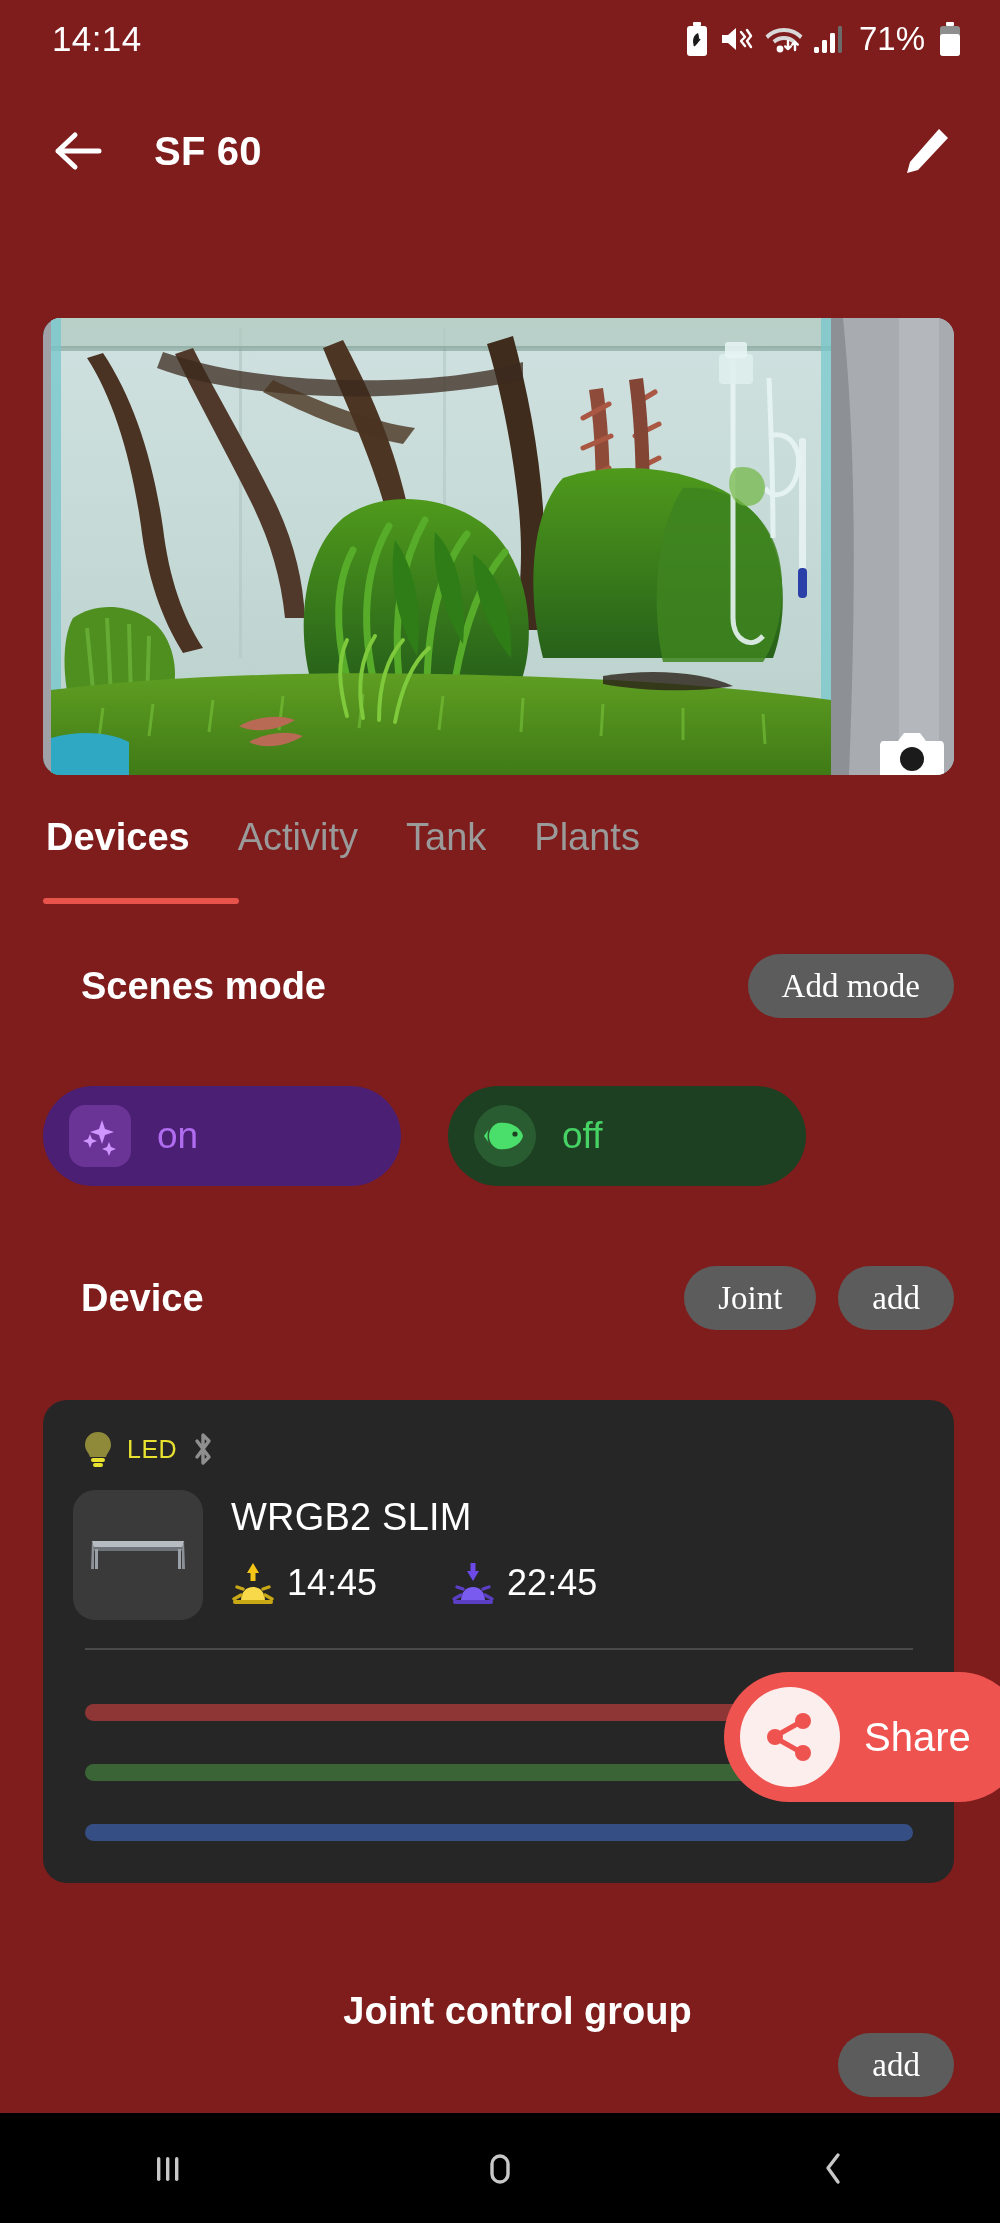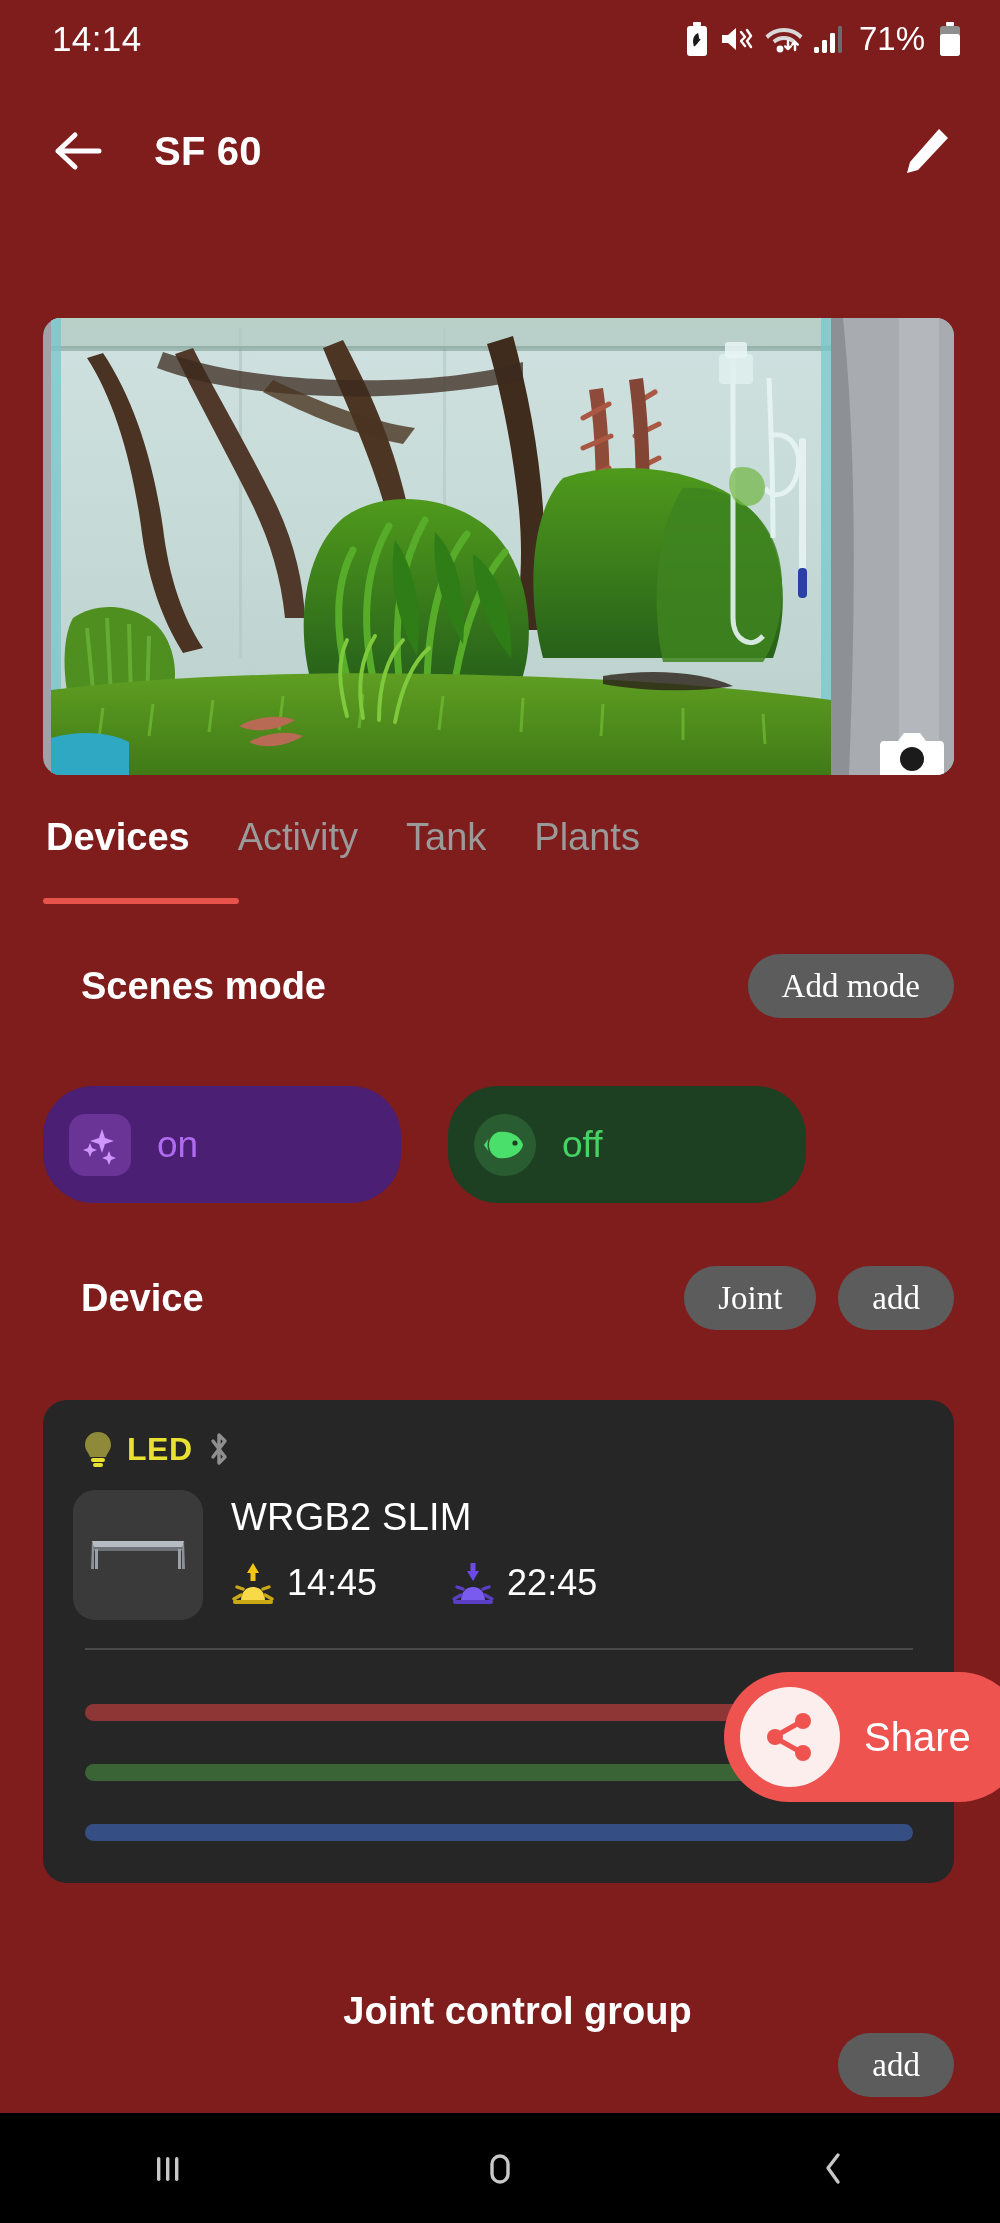--- a/index.html
+++ b/index.html
@@ -152,21 +152,21 @@
   }
 
   
   .scenes-row {
     position: absolute;
     top: 1086px; left: 43px;
     display: flex;
     gap: 47px;
   }
   .scene-pill {
-    width: 358px; height: 117px;
+    width: 358px; height: 100px;
     border-radius: 50px;
     display: flex;
     align-items: center;
     padding-left: 26px;
     cursor: pointer;
   }
   .scene-pill.on  { background: #4b1f73; }
   .scene-pill.off { background: #1d4023; }
   .scene-ico {
     width: 62px; height: 62px;
@@ -193,22 +193,22 @@
     overflow: hidden;
   }
   .dev-tagrow {
     display: flex;
     align-items: center;
     gap: 14px;
     padding: 30px 0 0 40px;
   }
   .dev-tag-label {
     color: #e8e130;
-    font-size: 32px;
-    font-weight: bold;
+    font-size: 25px;
+    font-weight: normal;
     letter-spacing: 0.5px;
   }
   .dev-body {
     display: flex;
     padding: 22px 0 0 30px;
   }
   .dev-thumb {
     width: 130px; height: 130px;
     background: #3a3a3a;
     border-radius: 22px;

